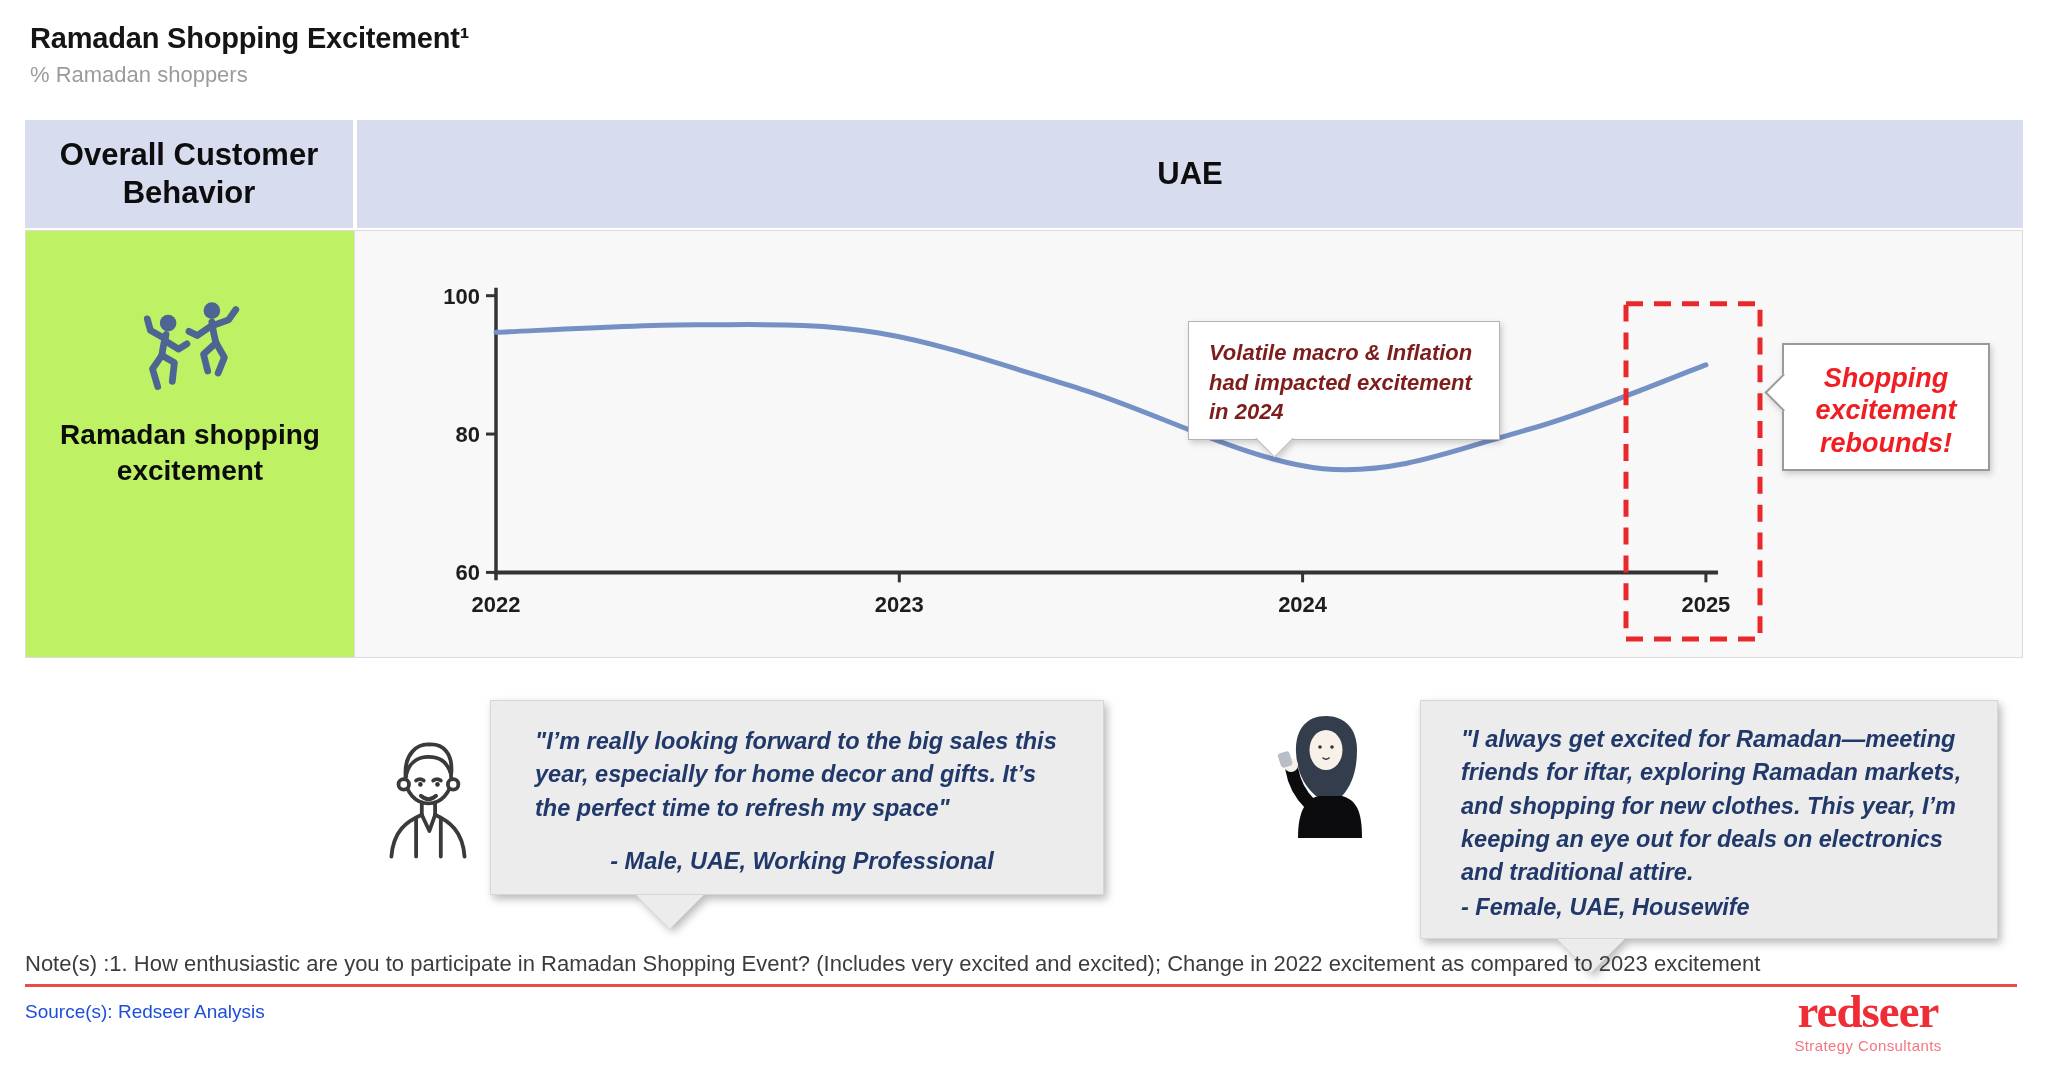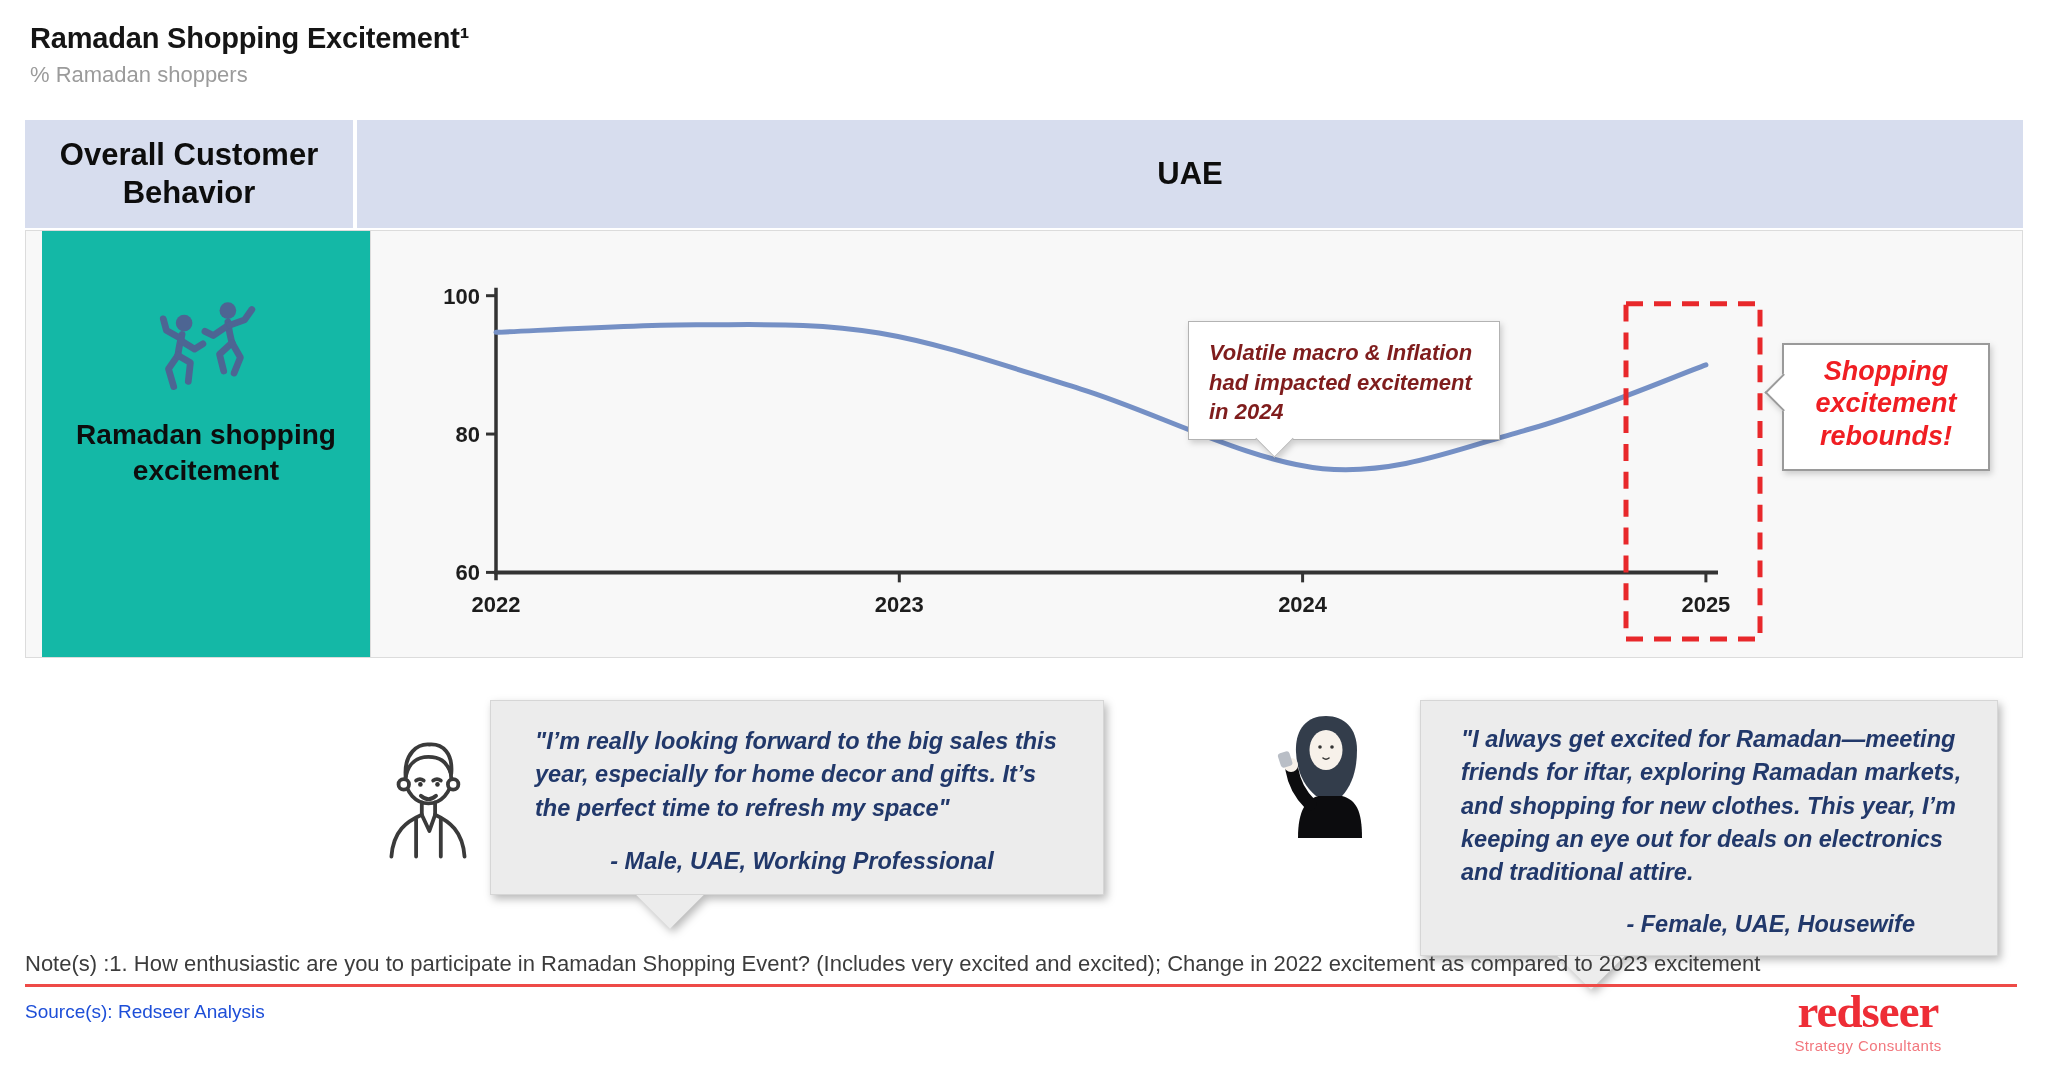--- a/index.html
+++ b/index.html
@@ -10,53 +10,53 @@
   .page-title{position:absolute;left:30px;top:22px;font-size:29px;font-weight:bold;color:#151515;letter-spacing:-.2px;}
   .page-subtitle{position:absolute;left:30px;top:62px;font-size:22px;color:#9b9b9b;}
 
   
   .panel{position:absolute;left:25px;top:120px;width:1998px;height:538px;}
   .hdr{position:absolute;top:0;height:108px;background:#d7ddee;display:flex;align-items:center;justify-content:center;
        font-size:31px;font-weight:bold;color:#0d0d0d;text-align:center;line-height:1.22;}
   .hdr-left{left:0;width:328px;}
   .hdr-right{left:332px;right:0;}
   .panel-body{position:absolute;left:0;right:0;top:110px;bottom:0;background:#f8f8f8;border:1px solid #dcdcdc;box-sizing:border-box;}
-  .metric-cell{position:absolute;left:16px;top:0;bottom:0;width:329px;background:#14b8a6;border-right:1px solid #dcdcdc;box-sizing:border-box;}
+  .metric-cell{position:absolute;left:0;top:0;bottom:0;width:329px;background:#bef264;border-right:1px solid #dcdcdc;box-sizing:border-box;}
   .metric-icon{position:absolute;left:50%;top:66px;transform:translateX(-50%);}
   .metric-label{position:absolute;left:6px;right:6px;top:186px;text-align:center;font-size:28px;font-weight:bold;line-height:1.3;color:#0d0d0d;}
   .chart-cell{position:absolute;left:330px;right:0;top:0;bottom:0;}
   .chart-cell svg.plot{position:absolute;left:0;top:0;width:100%;height:100%;}
   svg.plot text{font-family:"Liberation Sans",sans-serif;font-size:22px;font-weight:bold;fill:#1d1d1d;}
 
   
   .callout{position:absolute;background:#fff;box-sizing:border-box;}
   .co-macro{left:832px;top:90px;width:312px;min-height:97px;border:1.5px solid #b3b3b3;
             padding:16px 18px 12px 20px;font-size:22px;font-style:italic;font-weight:600;color:#7f1d1d;line-height:1.35;
             filter:drop-shadow(2px 3px 3px rgba(0,0,0,.18));}
   .co-macro::after{content:"";position:absolute;bottom:-13px;left:72px;width:26px;height:26px;background:#fff;
             transform:rotate(45deg);border-right:1.5px solid #b3b3b3;border-bottom:1.5px solid #b3b3b3;z-index:2;}
   .co-rebound{left:1426px;top:112px;width:208px;min-height:128px;border:2px solid #9a9a9a;
-            display:flex;align-items:flex-start;justify-content:center;text-align:center;padding:10px 8px;
+            display:flex;align-items:flex-end;justify-content:center;text-align:center;padding:10px 8px;
             font-size:27px;font-style:italic;font-weight:bold;color:#f01e23;line-height:1.2;
             filter:drop-shadow(2px 3px 3px rgba(0,0,0,.18));}
   .co-rebound::after{content:"";position:absolute;left:-14px;top:34px;width:25px;height:25px;background:#fff;
             transform:rotate(45deg);border-left:2px solid #9a9a9a;border-bottom:2px solid #9a9a9a;z-index:2;}
 
   
   .quote-bubble{position:absolute;filter:drop-shadow(3px 4px 4px rgba(0,0,0,.28));}
   .bubble-body{position:relative;z-index:1;background:#ececec;border:1px solid #d6d6d6;box-sizing:border-box;
                font-size:23.5px;font-style:italic;font-weight:600;color:#21386a;line-height:1.42;}
   .bubble-tail{position:absolute;bottom:-23px;left:25%;width:52px;height:52px;background:#ececec;transform:rotate(45deg);z-index:0;}
   .bubble-left{left:490px;top:700px;width:614px;}
   .bubble-left .bubble-body{min-height:180px;padding:24px 34px 16px 44px;}
   .bubble-right{left:1420px;top:700px;width:578px;}
   .bubble-right .bubble-body{min-height:186px;padding:22px 26px 14px 40px;}
   .attribution{margin-top:20px;font-weight:bold;}
   .attr-center{text-align:center;}
-  .attr-right{text-align:right;padding-right:56px;margin-top:18px;}
+  .attr-right{padding-right:56px;margin-top:1px;}
   .avatar{position:absolute;}
   .avatar-male{left:380px;top:734px;}
   .avatar-female{left:1276px;top:710px;}
 
   
   .foot-note{position:absolute;left:25px;top:951px;width:1995px;font-size:22px;color:#3c3c3c;font-weight:400;}
   .red-rule{position:absolute;left:25px;top:984px;width:1992px;height:3px;background:#ee4a47;}
   .foot-source{position:absolute;left:25px;top:1001px;font-size:19px;color:#1d4ed8;font-weight:500;}
   .logo{position:absolute;left:1763px;top:988px;width:210px;text-align:center;}
   .logo-word{font-family:"Liberation Serif",serif;font-size:47px;font-weight:bold;color:#ee2d36;letter-spacing:-1px;line-height:1;}

